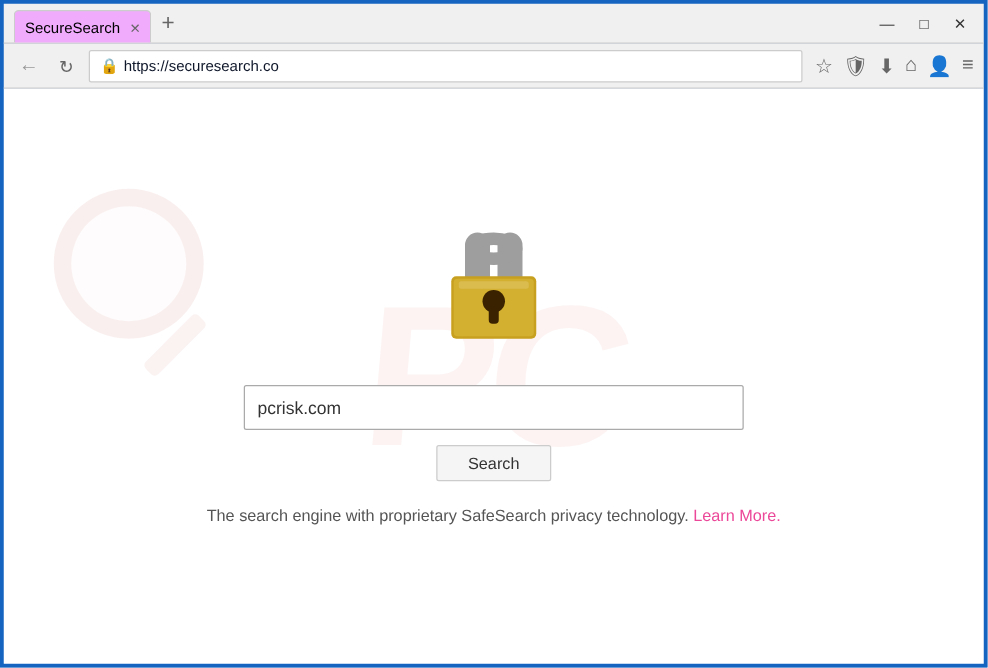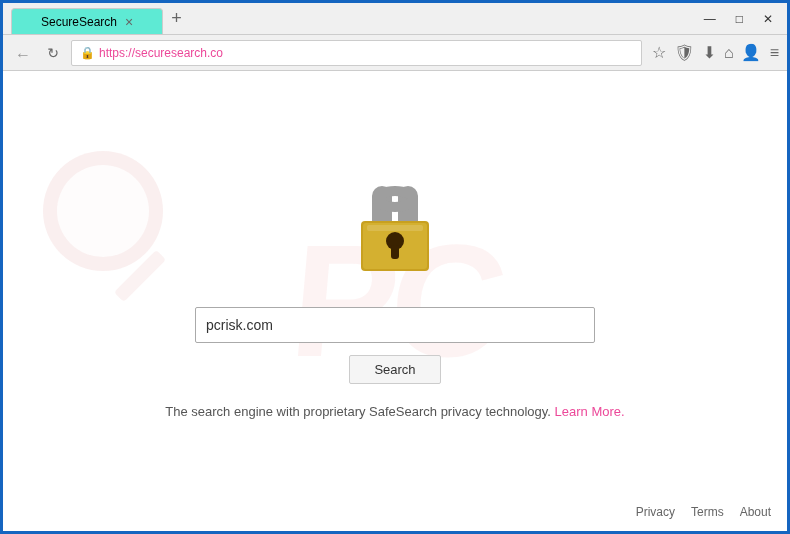--- a/index.html
+++ b/index.html
@@ -30,24 +30,24 @@
       border-bottom: 1px solid #ccc;
       flex-shrink: 0;
     }
     .tab-bar {
       display: flex;
       align-items: flex-end;
       height: 100%;
       flex: 1;
     }
     .tab-active {
-      background: #5eead4;
+      background: #f0abfc;
       border: 1px solid #ccc;
       border-bottom: none;
-      padding: 4px 29px;
+      padding: 4px 8px;
       font-size: 12px;
       display: flex;
       align-items: center;
       gap: 8px;
       height: 26px;
       border-radius: 4px 4px 0 0;
       margin-top: 6px;
     }
     .tab-close {
       font-size: 14px;
@@ -110,21 +110,21 @@
       padding: 0 8px;
       gap: 4px;
       font-size: 13px;
       color: #333;
     }
     .lock-icon-small {
       color: #4CAF50;
       font-size: 12px;
     }
     .url-text {
-      color: #ec4899;
+      color: #0f172a;
       font-size: 12px;
     }
     .refresh-btn {
       font-size: 14px;
       color: #666;
       cursor: pointer;
     }
     .toolbar-icons {
       display: flex;
       align-items: center;
@@ -340,19 +340,14 @@
       <input class="search-input" type="text" placeholder="Search" value="pcrisk.com" style="">
       <button class="search-button">Search</button>
     </div>
 
     <div class="info-text">
       <span>The search engine with proprietary SafeSearch privacy technology.</span>
       <a class="learn-more">Learn More.</a>
     </div>
 
 
-    <div class="footer">
-      <a>Privacy</a>
-      <a>Terms</a>
-      <a>About</a>
-    </div>
   </div>
 </div>
 
 </body></html>

